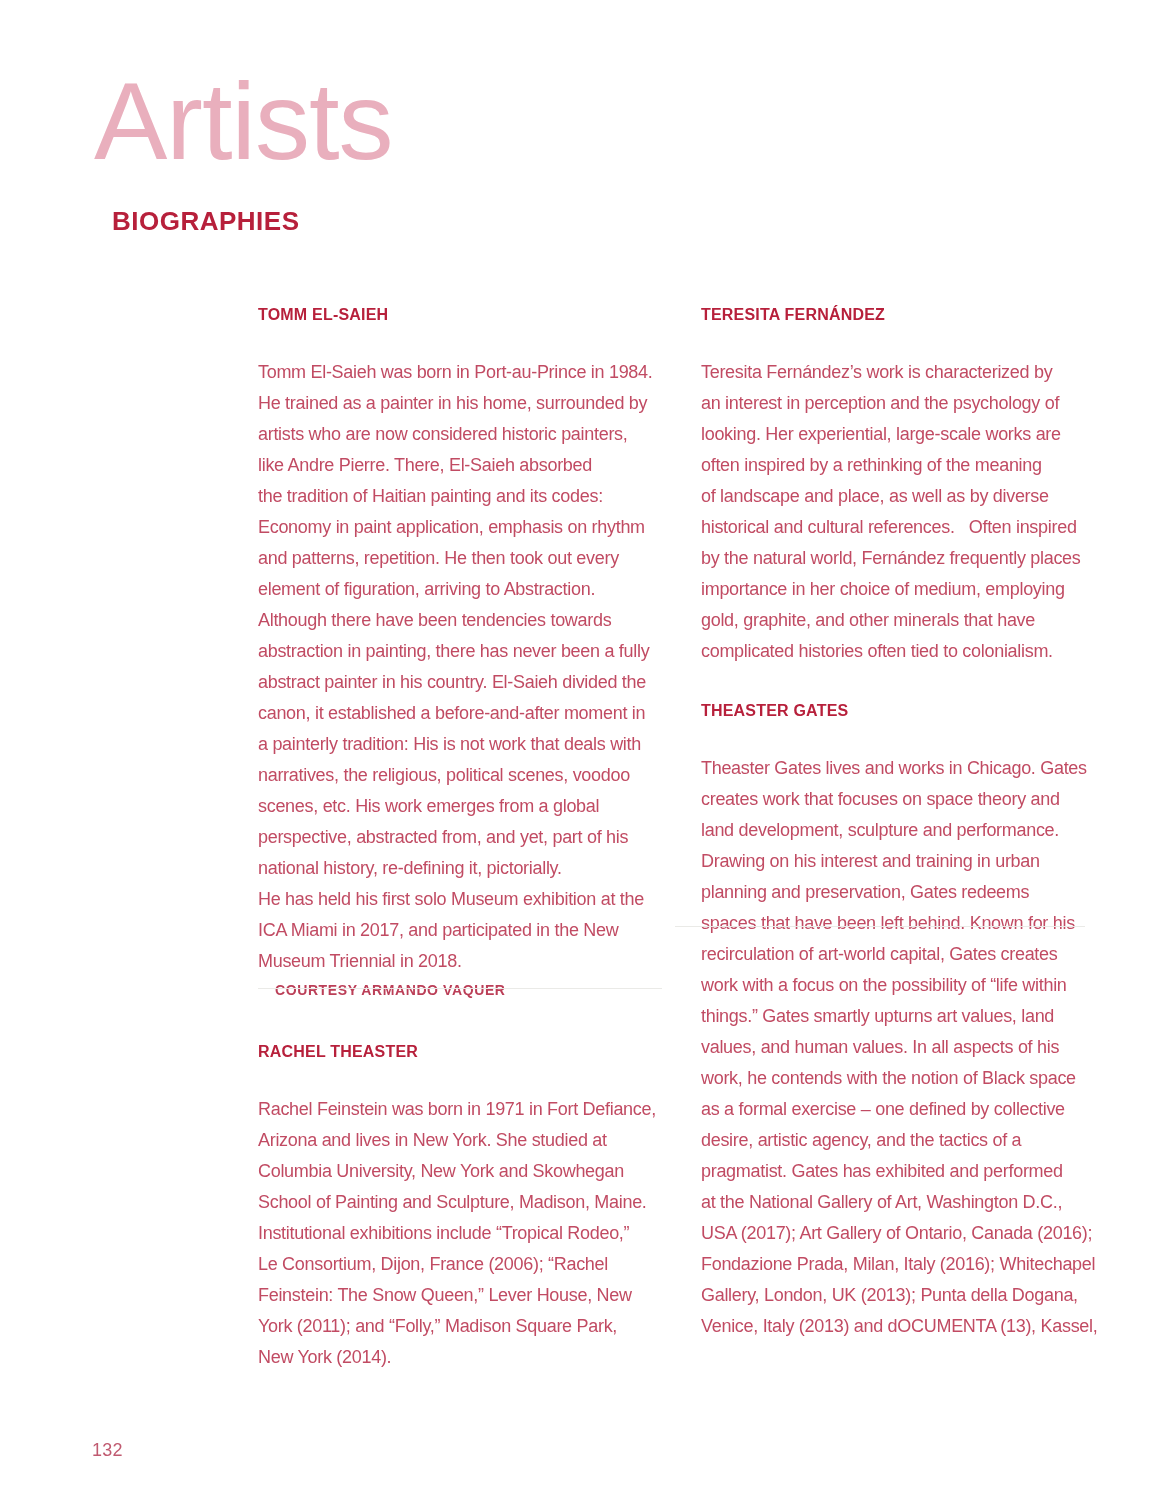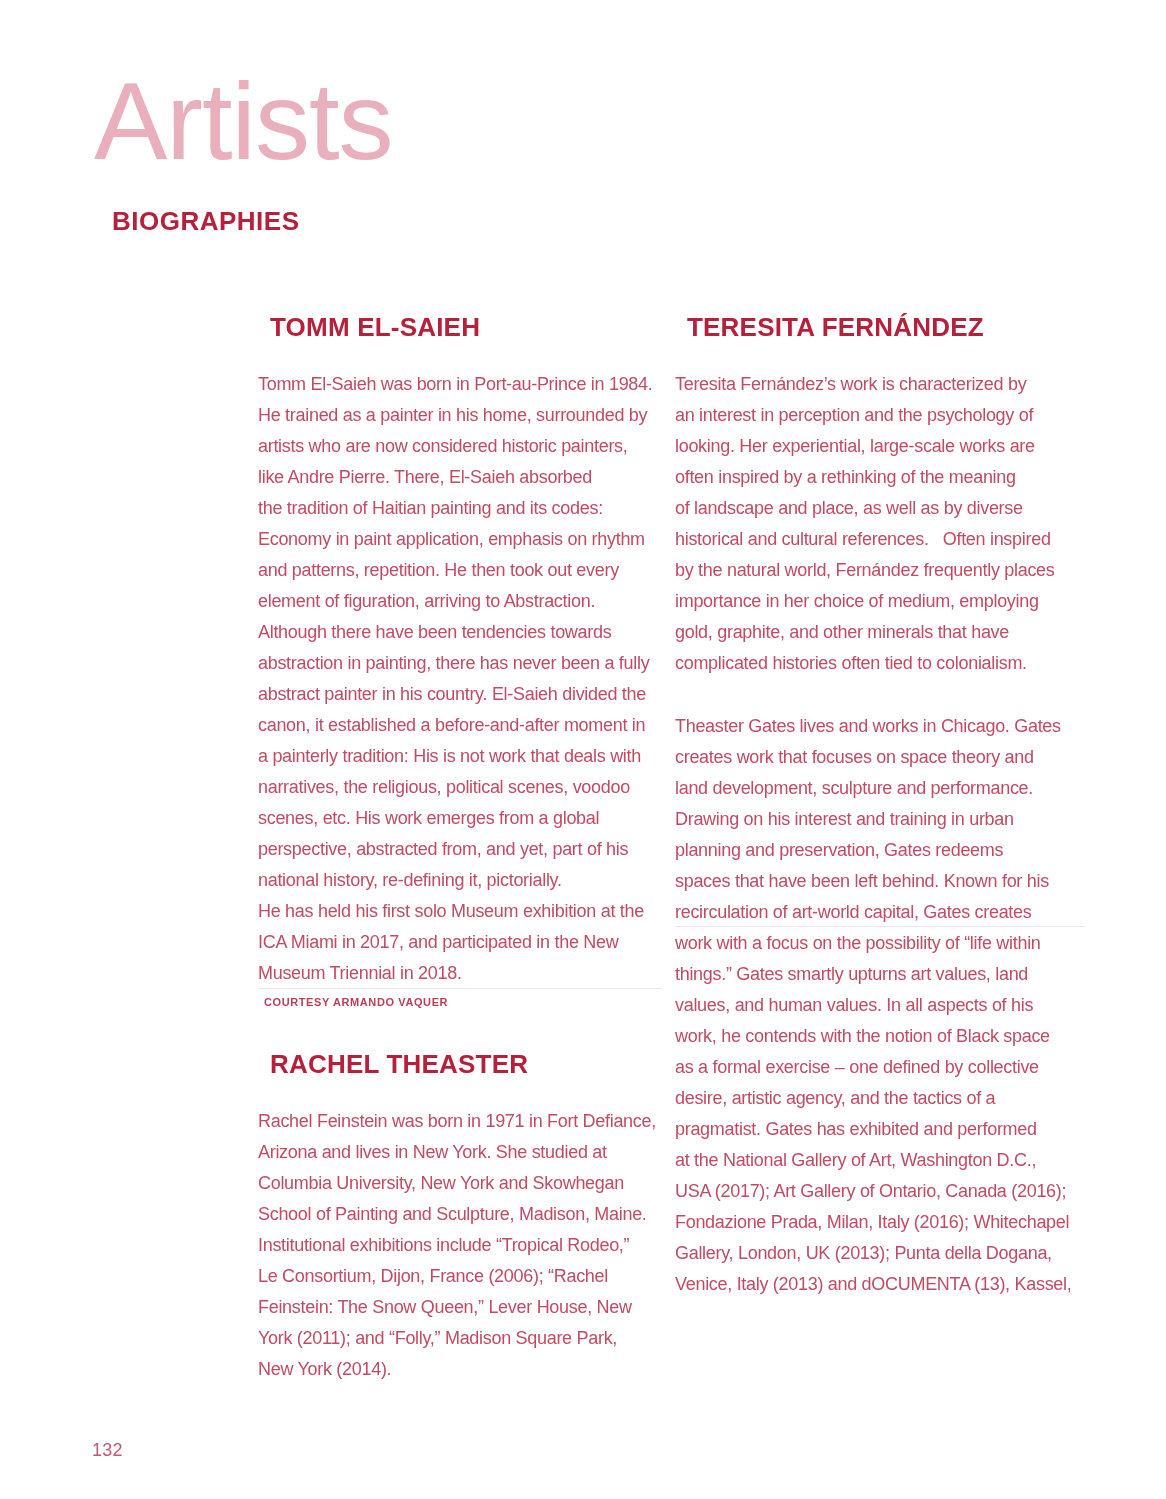--- a/index.html
+++ b/index.html
@@ -36,40 +36,40 @@
     font-weight: 700;
     letter-spacing: 0.5px;
     color: var(--heading_red, #B7203B);
   }
   .col {
     position: absolute;
     top: 303px;
     width: 412px;
   }
   .col-left  { left: 258px; }
-  .col-right { left: 675px; }
+  .col-right { left: 701px; }
   .bio-heading {
-    margin: 12px;
-    font-size: 26px;
+    margin: 0;
+    font-size: 16px;
     line-height: 24px;
     font-weight: 700;
     letter-spacing: 0.2px;
     color: var(--heading_red, #B7203B);
   }
   .bio-body {
     margin: 30px 0 0 0;
     font-size: 18px;
     line-height: 31px;
     letter-spacing: -0.3px;
     color: var(--body_red, #C14B63);
     white-space: pre-line;
   }
   .credit {
-    margin: 6px 0 0 6px;
-    font-size: 11px;
+    margin: 6px 0 0 17px;
+    font-size: 14px;
     line-height: 14px;
     font-weight: 700;
     letter-spacing: 0.6px;
     color: var(--credit_red, #BB3E57);
   }
   .section-second-left  { margin-top: 43px; }
   .section-second-right { margin-top: 32px; }
   .rule {
     position: absolute;
     height: 1px;
@@ -141,20 +141,21 @@
 looking. Her experiential, large-scale works are
 often inspired by a rethinking of the meaning
 of landscape and place, as well as by diverse
 historical and cultural references.&nbsp;&nbsp; Often inspired
 by the natural world, Fernández frequently places
 importance in her choice of medium, employing
 gold, graphite, and other minerals that have
 complicated histories often tied to colonialism.</p>
     </section>
     <section class="section-second-right">
+      <h3 class="bio-heading">THEASTER GATES</h3>
       <p class="bio-body">Theaster Gates lives and works in Chicago. Gates
 creates work that focuses on space theory and
 land development, sculpture and performance.
 Drawing on his interest and training in urban
 planning and preservation, Gates redeems
 spaces that have been left behind. Known for his
 recirculation of art-world capital, Gates creates
 work with a focus on the possibility of “life within
 things.” Gates smartly upturns art values, land
 values, and human values. In all aspects of his

